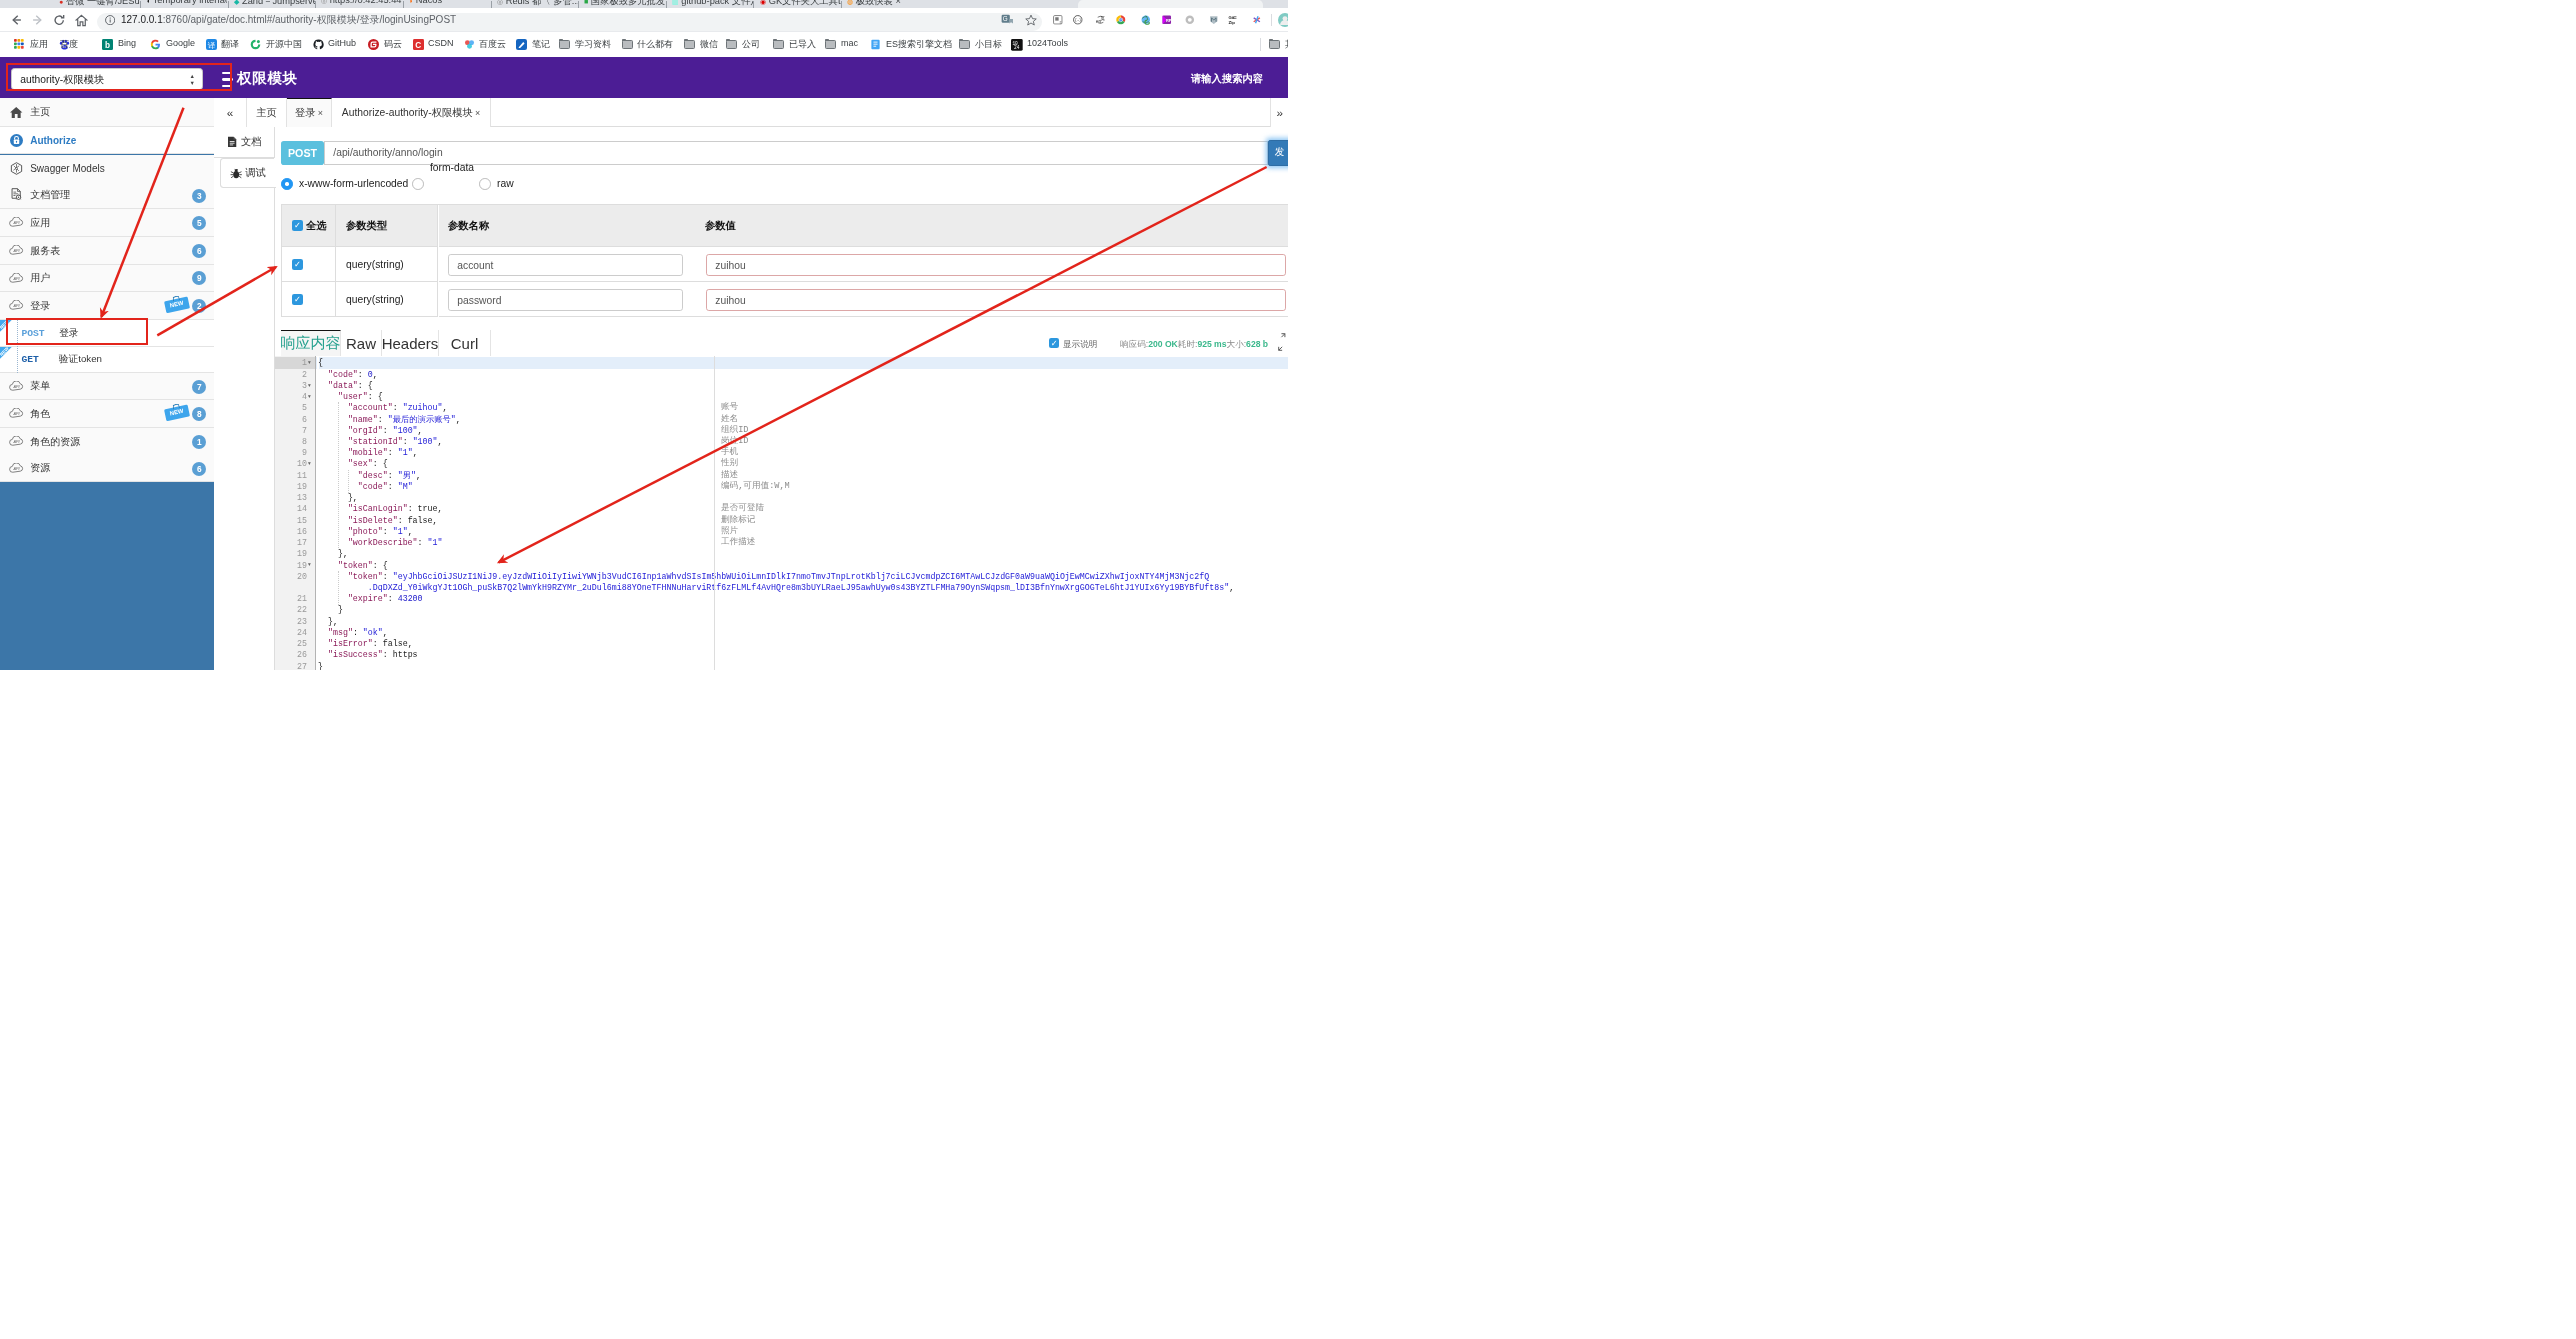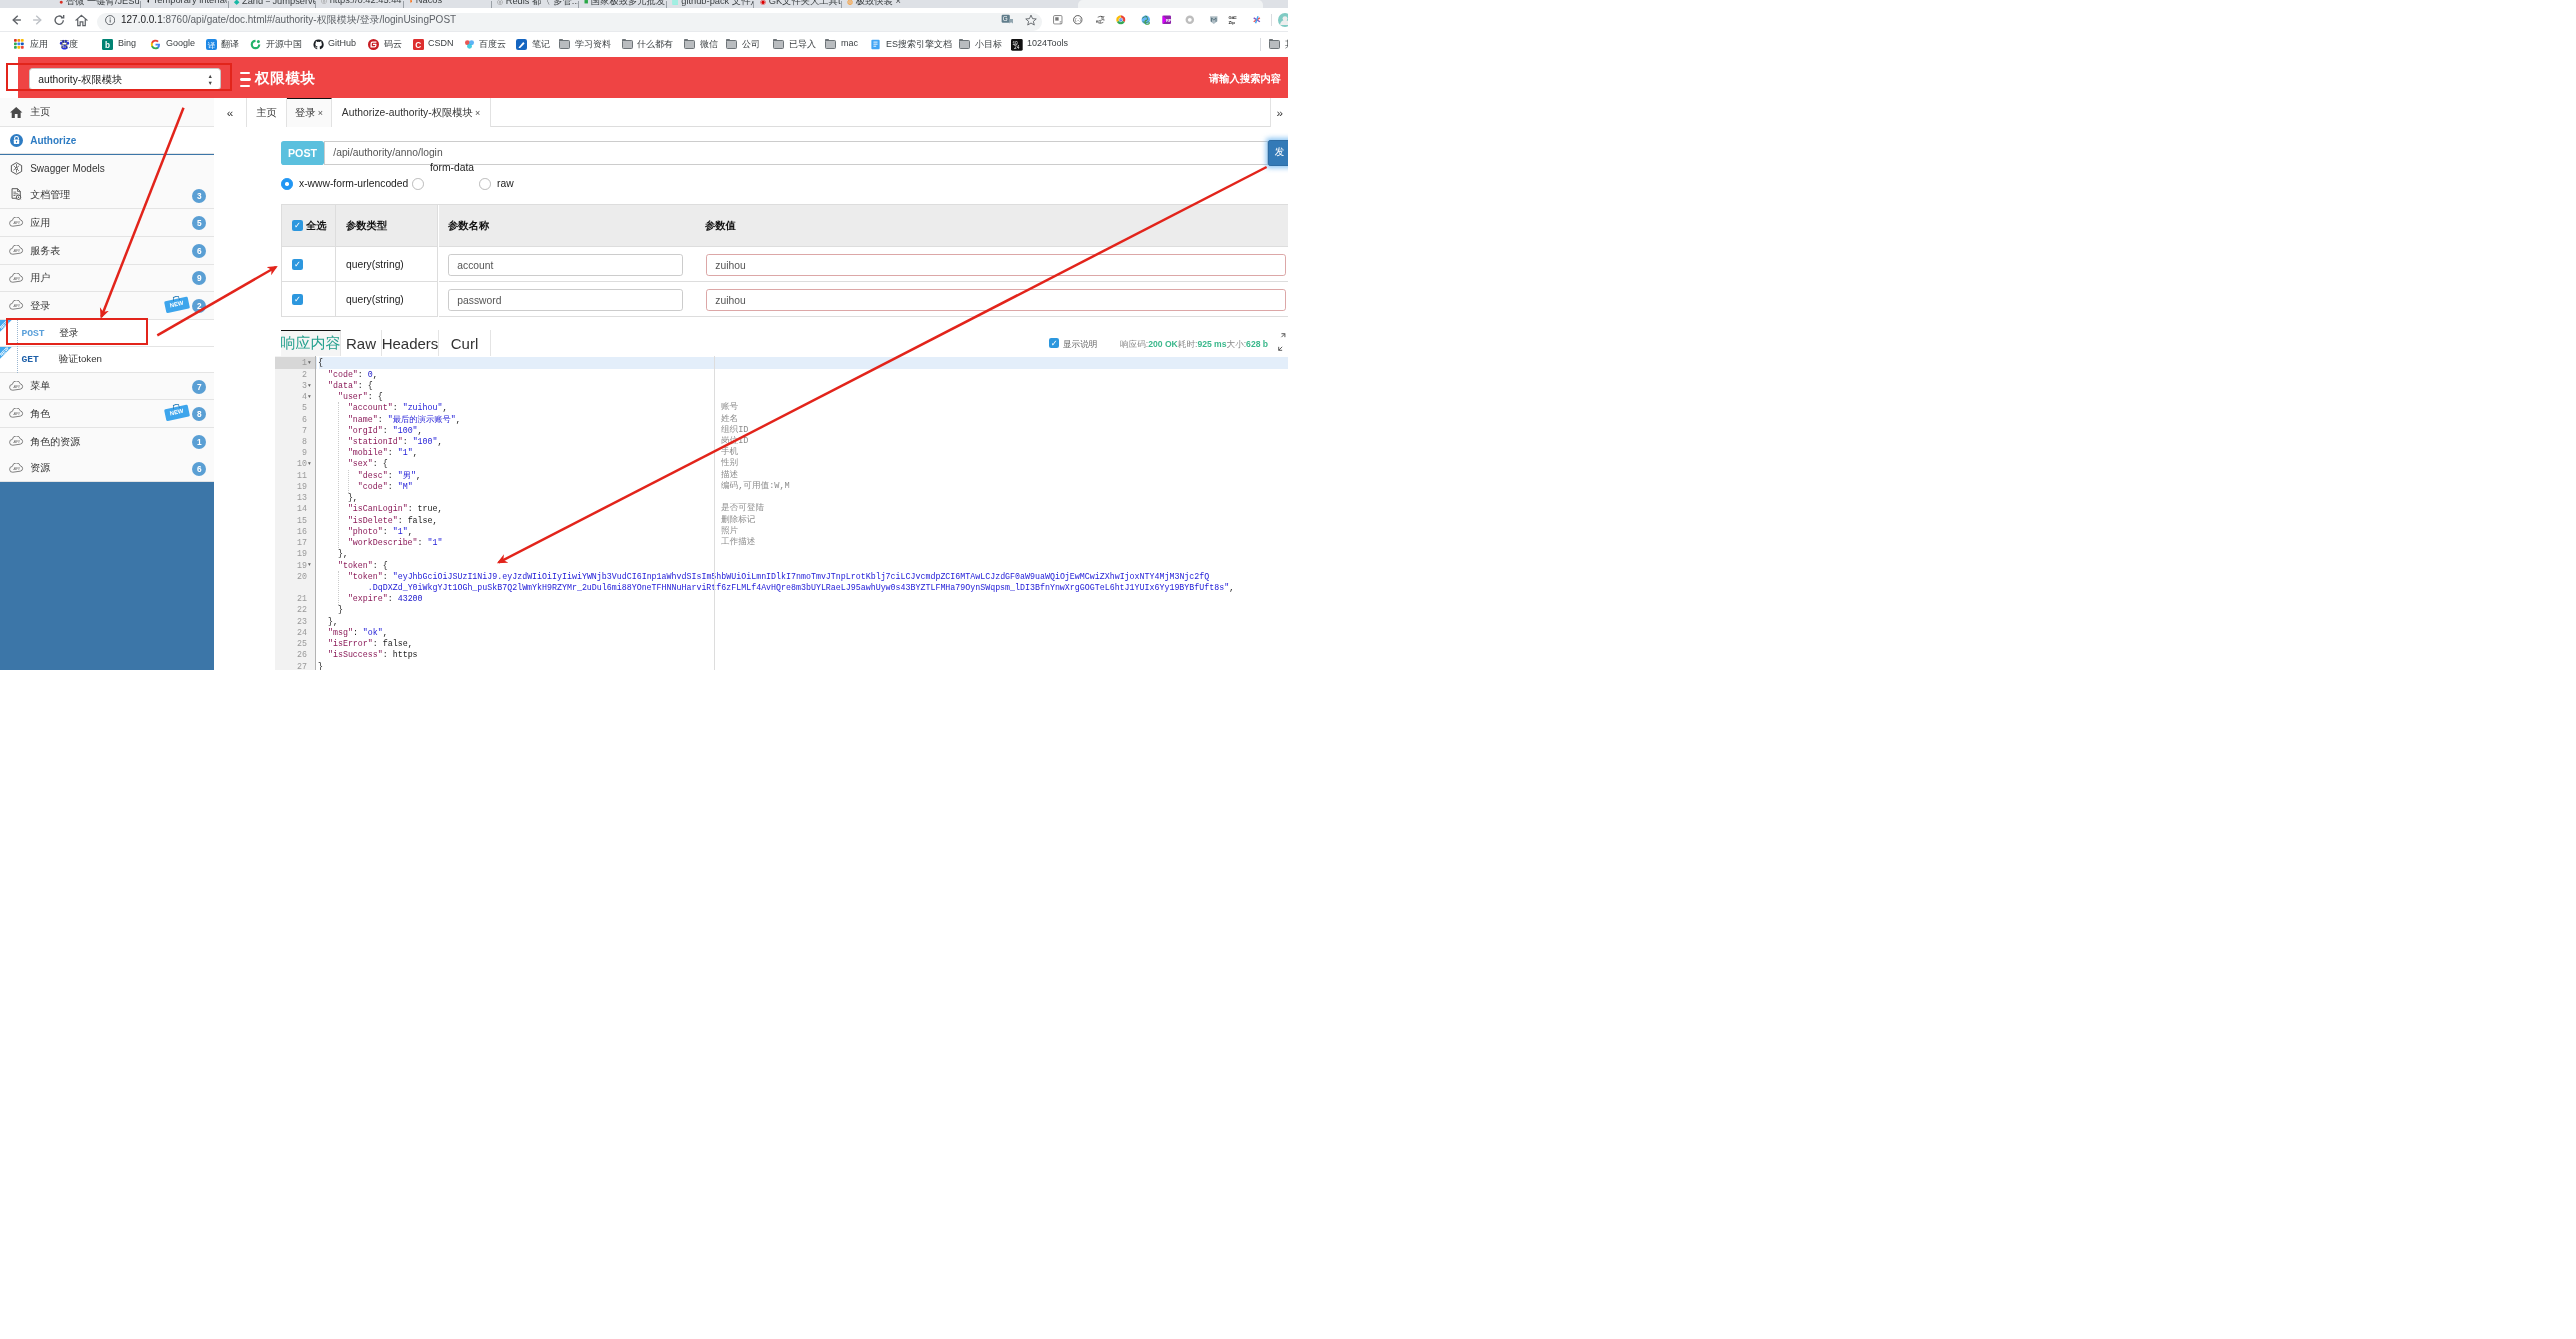--- a/index.html
+++ b/index.html
@@ -14,21 +14,21 @@
 .navic{position:absolute;top:0;height:23.5px;display:flex;align-items:center;justify-content:center;color:#5f6368}
 #pill{position:absolute;left:97px;top:4.5px;width:945px;height:18.6px;background:#f1f3f4;border-radius:9.7px}
 #urltxt{position:absolute;left:121px;top:0;height:23.5px;line-height:23.5px;font-size:10px;color:#202124;white-space:nowrap}
 #urltxt .gray{color:#5f6368}
 
 #bookmarks{left:0;top:32px;width:1288px;height:25px;background:#fff;font-size:9px;color:#3c4043}
 #bookmarks .bi{display:flex;align-items:center;white-space:nowrap}
 .folder{width:11px;height:8.3px;background:#b9bcbf;border:0.8px solid #6d7377;border-radius:1.4px;position:relative;margin-top:1.4px}
 .folder:before{content:"";position:absolute;left:-0.8px;top:-2.5px;width:4.1px;height:1.7px;background:#6d7377;border-radius:0.7px 0.7px 0 0}
 
-#bluehead{left:18px;top:57px;width:1288px;height:54px;background:#ef4444}
+#bluehead{left:0;top:57px;width:1288px;height:54px;background:#4c1d95}
 #hselect{position:absolute;left:11px;top:10.7px;width:192px;height:22px;background:#fff;border:0.7px solid #c7c7c7;border-radius:3.4px;font-size:10.3px;color:#222;line-height:21px;padding-left:8.3px}
 #hselect .arr{position:absolute;right:7px;top:4.1px;color:#444;font-size:5.5px;line-height:7px;text-align:center}
 #htitle{position:absolute;left:237px;top:12.4px;font-size:14.5px;font-weight:bold;color:#fff;letter-spacing:0.7px}
 #hsearch{position:absolute;left:1191px;top:14.5px;font-size:10.3px;color:#fff;font-weight:bold}
 .hbar{position:absolute;left:222px;background:#fff;height:2.4px;border-radius:1.4px}
 
 #sidebar{left:0;top:98px;width:214px;height:572px;background:#3c76a8}
 .mitem{position:absolute;left:0;width:214px;background:#fafafa;border-bottom:0.7px solid #e4e4e4;display:flex;align-items:center;font-size:10px;color:#333;white-space:nowrap}
 .mitem .mic{width:15px;margin-left:9px;margin-right:6.2px;display:flex;justify-content:center;flex:none;color:#4a4a4a}
 .badge{position:absolute;right:7.6px;width:14px;height:14px;border-radius:50%;background:#5a9fd4;color:#fff;font-size:8.3px;font-weight:bold;text-align:center;line-height:14px}
@@ -452,20 +452,34 @@
         </span>资源</div>
 <div class="badge" style="top:364px">6</div>
     </div>
   <div id="tabstrip" class="abs">
       <div class="mtab" style="left:0px;width:33px;font-size:11.7px">«</div>
 <div class="mtab" style="left:33px;width:40px">主页</div>
 <div class="mtab" style="left:73px;width:45px;background:#fafafa;border-top:1.7px solid #111;height:29px">登录<span style="font-size:9px;margin-left:2.1px;color:#555">×</span></div>
 <div class="mtab" style="left:118px;width:159px">Authorize-authority-权限模块<span style="font-size:9px;margin-left:2.1px;color:#555">×</span></div>
 <div class="mtab" style="left:1056px;width:18.6px;border-right:none;border-left:0.7px solid #e2e2e2;font-size:11.7px">»</div>
     </div>
+  <div id="subside" class="abs">
+<div style="position:absolute;left:0;top:0;width:61px;height:31px;border-bottom:0.7px solid #ddd;display:flex;align-items:center;justify-content:center;font-size:10.3px;color:#333;gap:3.4px"><svg width="10.3" height="11.7" viewBox="0 0 15 17">
+          <path d="M1.5 1 H9.5 L13.5 5 V16 H1.5 Z" fill="#333"></path>
+          <path d="M9.5 1 V5 H13.5" fill="#555"></path>
+          <path d="M4 8 H11 M4 10.5 H11 M4 13 H9" stroke="#fff" stroke-width="1.2"></path>
+        </svg>文档</div>
+<div style="position:absolute;left:5.5px;top:31px;width:56px;height:30px;border:0.7px solid #ddd;border-right:none;border-radius:3.4px 0 0 3.4px;background:#fff;display:flex;align-items:center;justify-content:center;font-size:10.3px;color:#333;gap:2.8px"><svg width="12.4" height="11" viewBox="0 0 18 16">
+          <ellipse cx="9" cy="9.5" rx="4.4" ry="5.3" fill="#2b2b2b"></ellipse>
+          <circle cx="9" cy="3.6" r="2" fill="#2b2b2b"></circle>
+          <path d="M6.6 2 L8 3.2 M11.4 2 L10 3.2" stroke="#2b2b2b" stroke-width="1.1"></path>
+          <path d="M4.8 7 L1.3 5.4 M4.5 9.7 H0.8 M4.8 12 L1.6 14.2 M13.2 7 L16.7 5.4 M13.5 9.7 H17.2 M13.2 12 L16.4 14.2" stroke="#2b2b2b" stroke-width="1.2"></path>
+        </svg>调试</div>
+<div style="position:absolute;left:60px;top:31px;width:2.1px;height:29px;background:#fff"></div>
+</div>
   <div id="maincontent" class="abs">
       <div id="posttag" class="abs">POST</div>
 <div id="urlinput" class="abs">/api/authority/anno/login</div>
 <div id="sendbtn" class="abs">发</div>
 <div class="radio on" style="left:281px;top:178px"></div>
 <div class="rlabel" style="left:299px;top:178px">x-www-form-urlencoded</div>
 <div class="radio" style="left:412px;top:178px"></div>
 <div class="rlabel" style="left:430px;top:162px">form-data</div>
 <div class="radio" style="left:479px;top:178px"></div>
 <div class="rlabel" style="left:497px;top:178px">raw</div>

